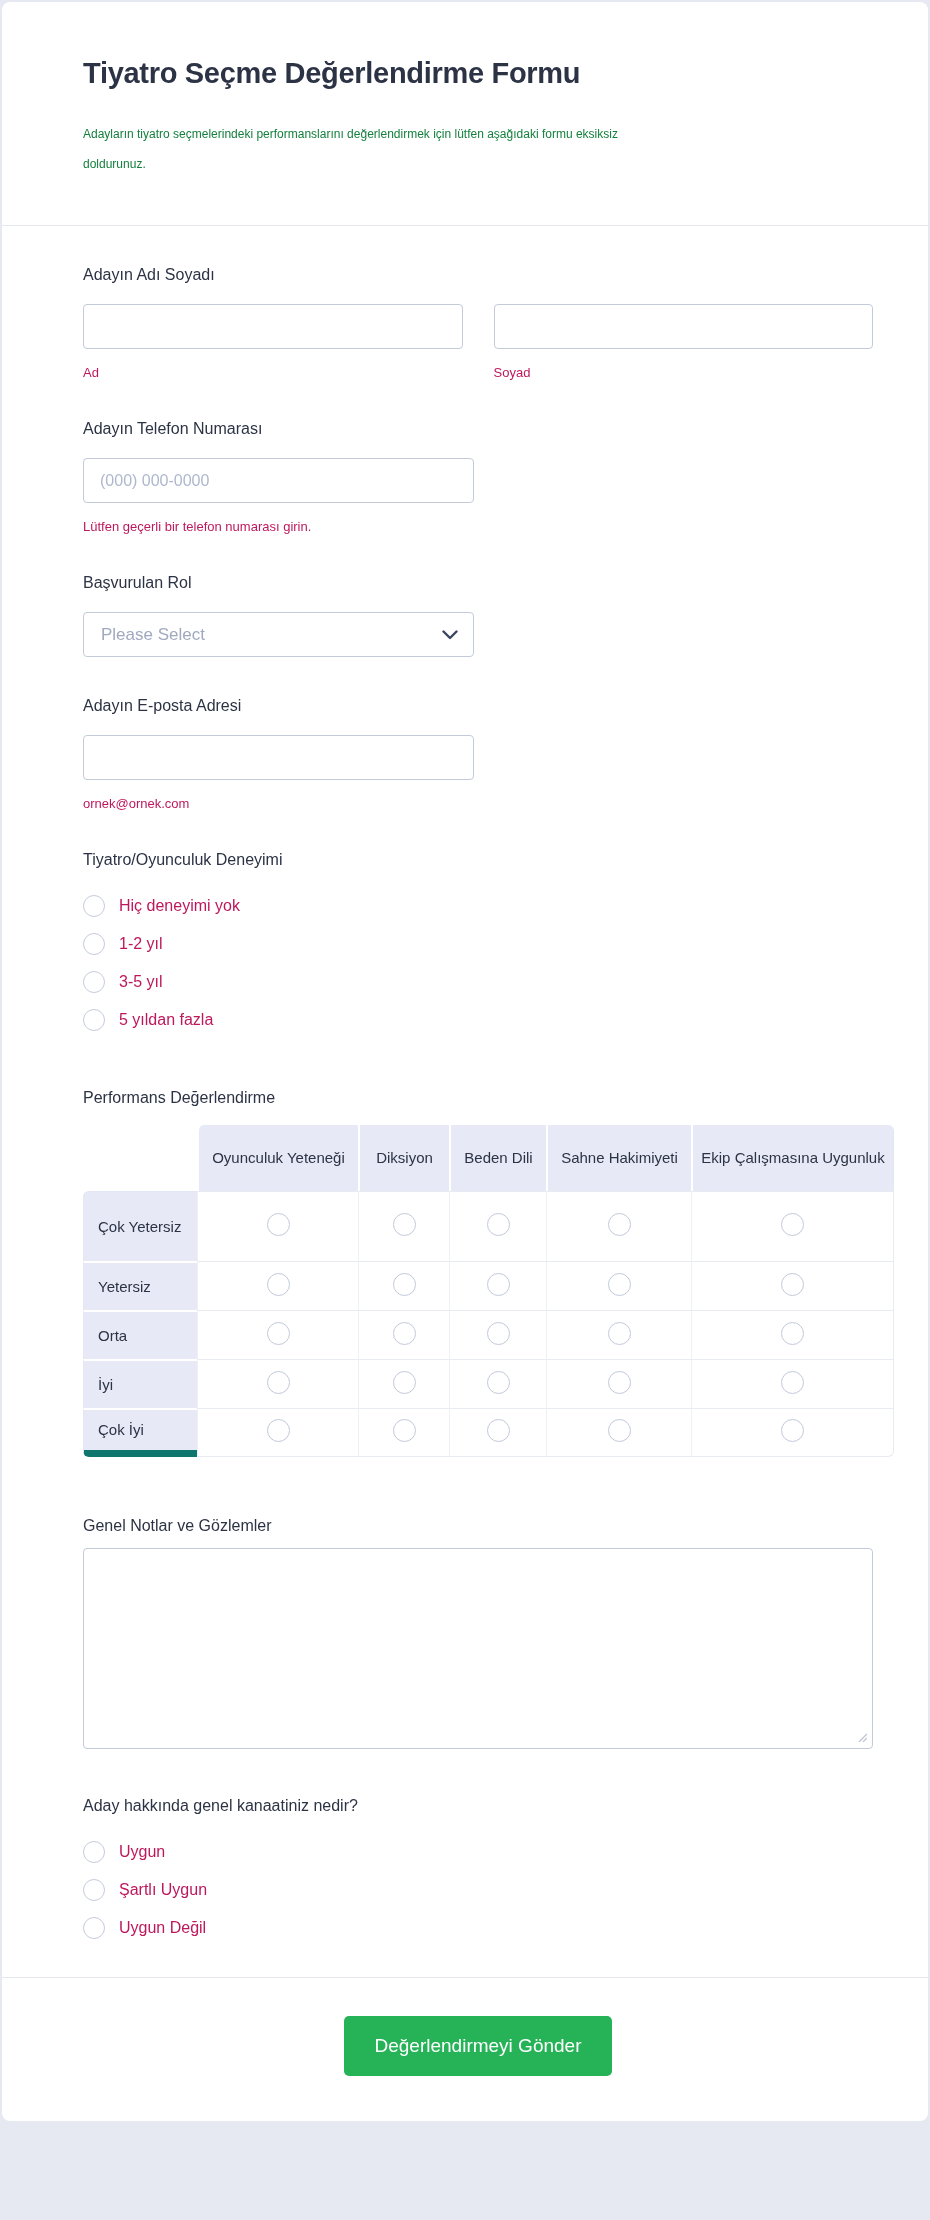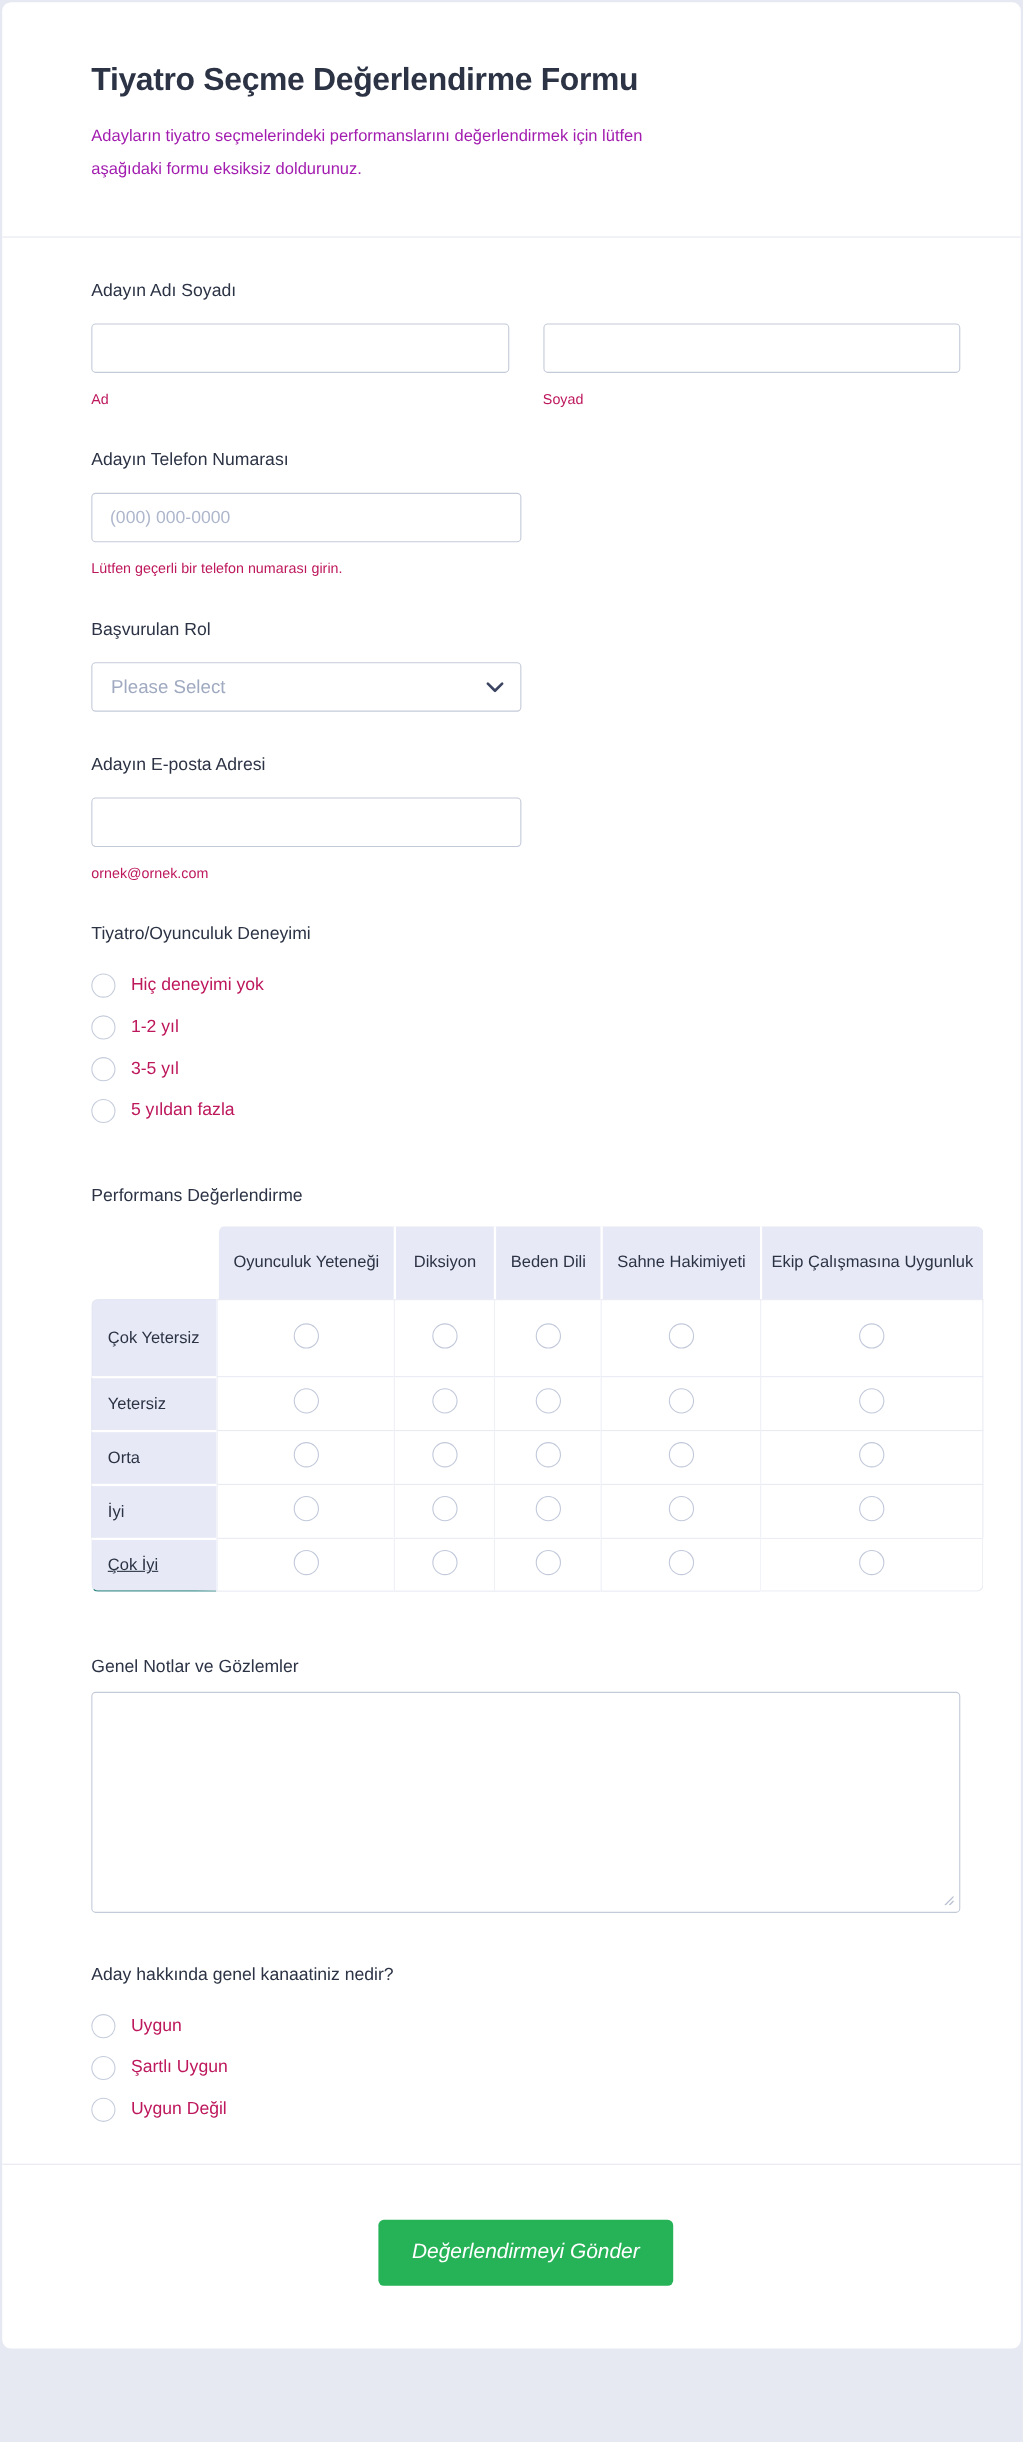--- a/index.html
+++ b/index.html
@@ -20,25 +20,25 @@
 
   
   .form-header { padding-top: 55px; }
   .form-title {
     font-size: 29px;
     font-weight: 700;
     letter-spacing: -0.3px;
     color: #2c3345;
   }
   .form-subtitle {
-    margin-top: 19px;
+    margin-top: 29px;
     max-width: 548px;
-    font-size: 15px;
+    font-size: 12px;
     line-height: 30px;
-    color: #a21caf;
+    color: #15803d;
   }
   .divider {
     height: 1px;
     background: #e6e8f0;
     margin: 46px -55px 0 -64px;
   }
   .divider2 {
     height: 1px;
     background: #e6e8f0;
     margin: 36px -55px 0 -64px;
@@ -145,21 +145,21 @@
     background: #e7eaf6;
     font-size: 15px;
     color: #2c3345;
     text-align: left;
     padding: 6px 10px 6px 14px;
     line-height: 1.3;
     border-top: 2px solid #ffffff;
     border-left: 1px solid #e3e7f2;
   }
   tr.first-data td.rl { border-top: 1px solid #e3e7f2; border-top-left-radius: 6px; }
-  tr.last-data  td.rl { border-bottom: 1px solid #0f766e; border-bottom-left-radius: 6px; text-decoration: underline; }
+  tr.last-data  td.rl { border-bottom: 7px solid #0f766e; border-bottom-left-radius: 6px; }
   td.mc {
     background: #ffffff;
     text-align: center;
     border-left: 1px solid #eef0f7;
     border-top: 1px solid #e9ebf3;
   }
   tr.first-data td.mc { border-top: 1px solid #e9ebf3; }
   td.mc.lastcol { border-right: 1px solid #e9ebf3; }
   tr.last-data td.mc { border-bottom: 1px solid #e9ebf3; }
   tr.last-data td.mc.lastcol { border-bottom-right-radius: 6px; }
@@ -189,32 +189,31 @@
     font-size: 16px;
     color: #2c3345;
     outline: none;
   }
   .resize-handle { position: absolute; right: 6px; bottom: 7px; }
 
   
   .submit-area { padding: 38px 0 45px 0; }
   .submit-btn {
     display: block;
-    margin: 12px auto;
+    margin: 0 auto;
     width: 268px;
     height: 60px;
     background: #26b357;
     border: none;
     border-radius: 5px;
     color: #ffffff;
     font-family: "Liberation Sans", sans-serif;
     font-size: 19px;
     font-weight: 500;
     cursor: pointer;
-    font-style: italic;
   }
   .mt-notes { margin-top: 60px; }
   .label-tight { margin-bottom: 13px; }
   .q-matrix { margin-top: 56px; }
   .q-verdict { margin-top: 48px; }
 </style>
 </head>
 <body>
 
 <div class="card">

